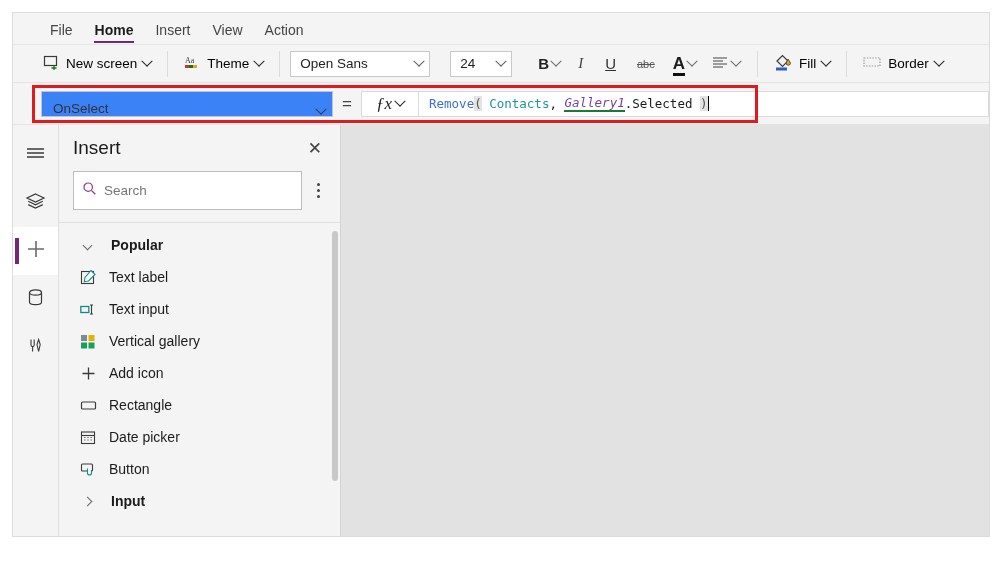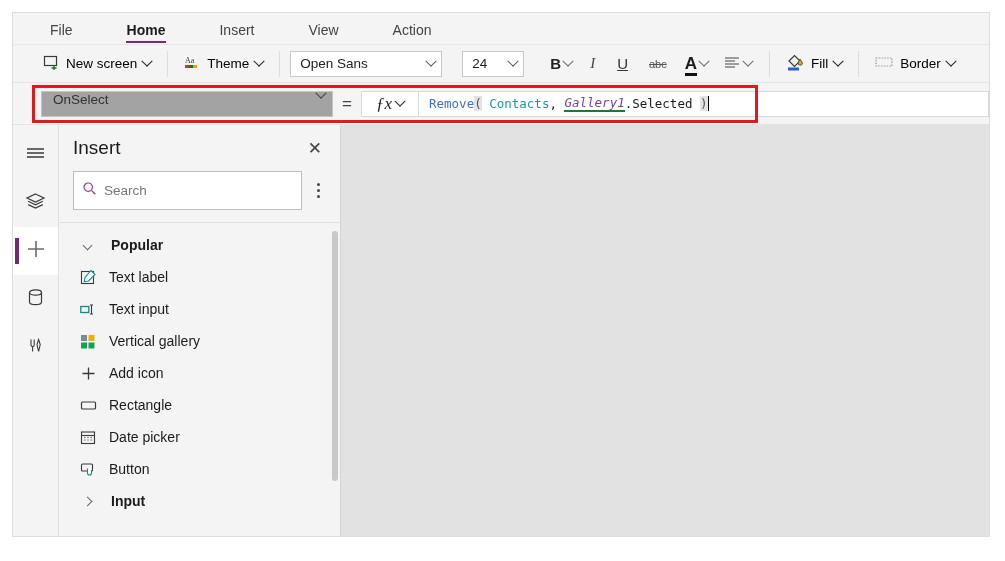--- a/index.html
+++ b/index.html
@@ -20,21 +20,20 @@
   }
 
   
   .tabbar {
     height: 32px;
     background: #f4f4f4;
     display: flex;
     align-items: flex-end;
     padding-left: 26px;
     border-bottom: 1px solid #e6e6e6;
-    gap: 32px;
   }
   .tab {
     font-size: 14px;
     color: #444;
     padding: 0 11px 7px 11px;
     cursor: pointer;
     position: relative;
     line-height: 14px;
   }
   .tab.active { color: #1b1b1b; font-weight: bold; }
@@ -87,40 +86,40 @@
     border: 1px solid #c8c8c8;
     background: #fff;
     display: flex; align-items: center;
     justify-content: space-between;
     padding: 0 6px 0 9px;
     font-size: 13.5px;
     color: #222;
     cursor: pointer;
   }
   .combo .chev { color:#333; opacity:.8; }
-  .font-combo { width: 152px; }
+  .font-combo { width: 140px; }
   .size-combo { width: 62px; }
 
   .ic { display:inline-block; vertical-align:middle; }
 
   
   .formularow {
     height: 42px;
     background: #f4f4f4;
     display: flex;
     align-items: center;
     padding-left: 28px;
     border-bottom: 1px solid #e3e3e3;
     position: relative;
   }
   .prop-combo {
     width: 292px; height: 26px;
     border: 1px solid #c4c4c4;
-    background: #a3a3a3;
-    display: flex; align-items: flex-start; justify-content: space-between;
+    background: #3b82f6;
+    display: flex; align-items: flex-end; justify-content: space-between;
     padding: 0 7px 0 11px;
     font-size: 13.5px; color: #333;
     cursor: pointer;
   }
   .eq {
     width: 28px; text-align: center;
     font-size: 17px; color: #444;
     user-select: none;
   }
   .fx {

